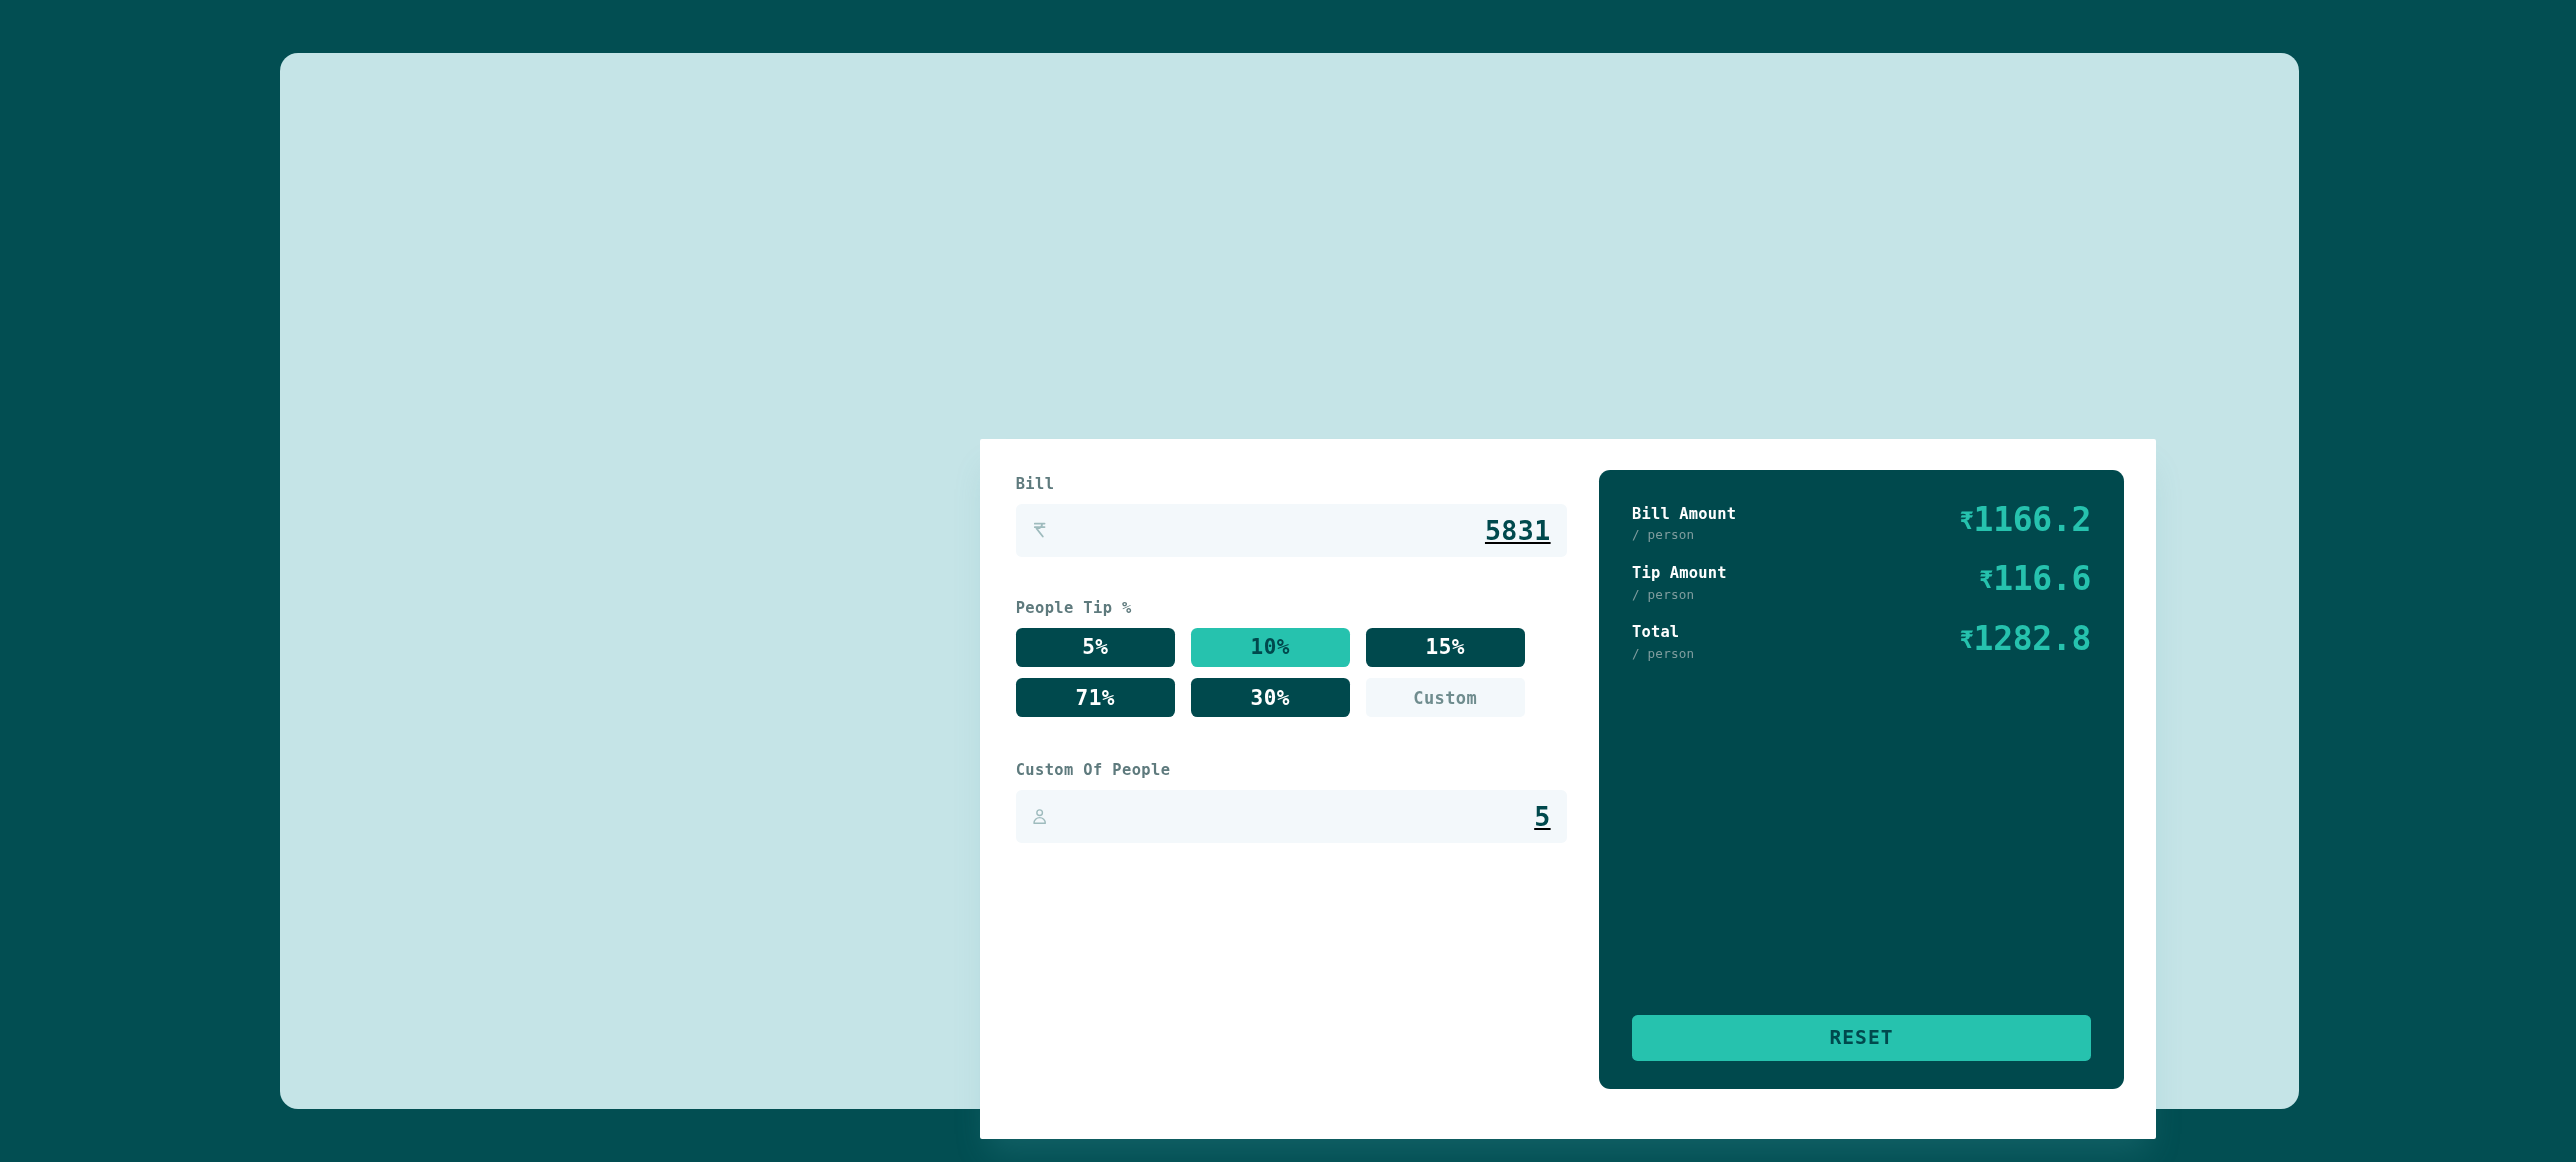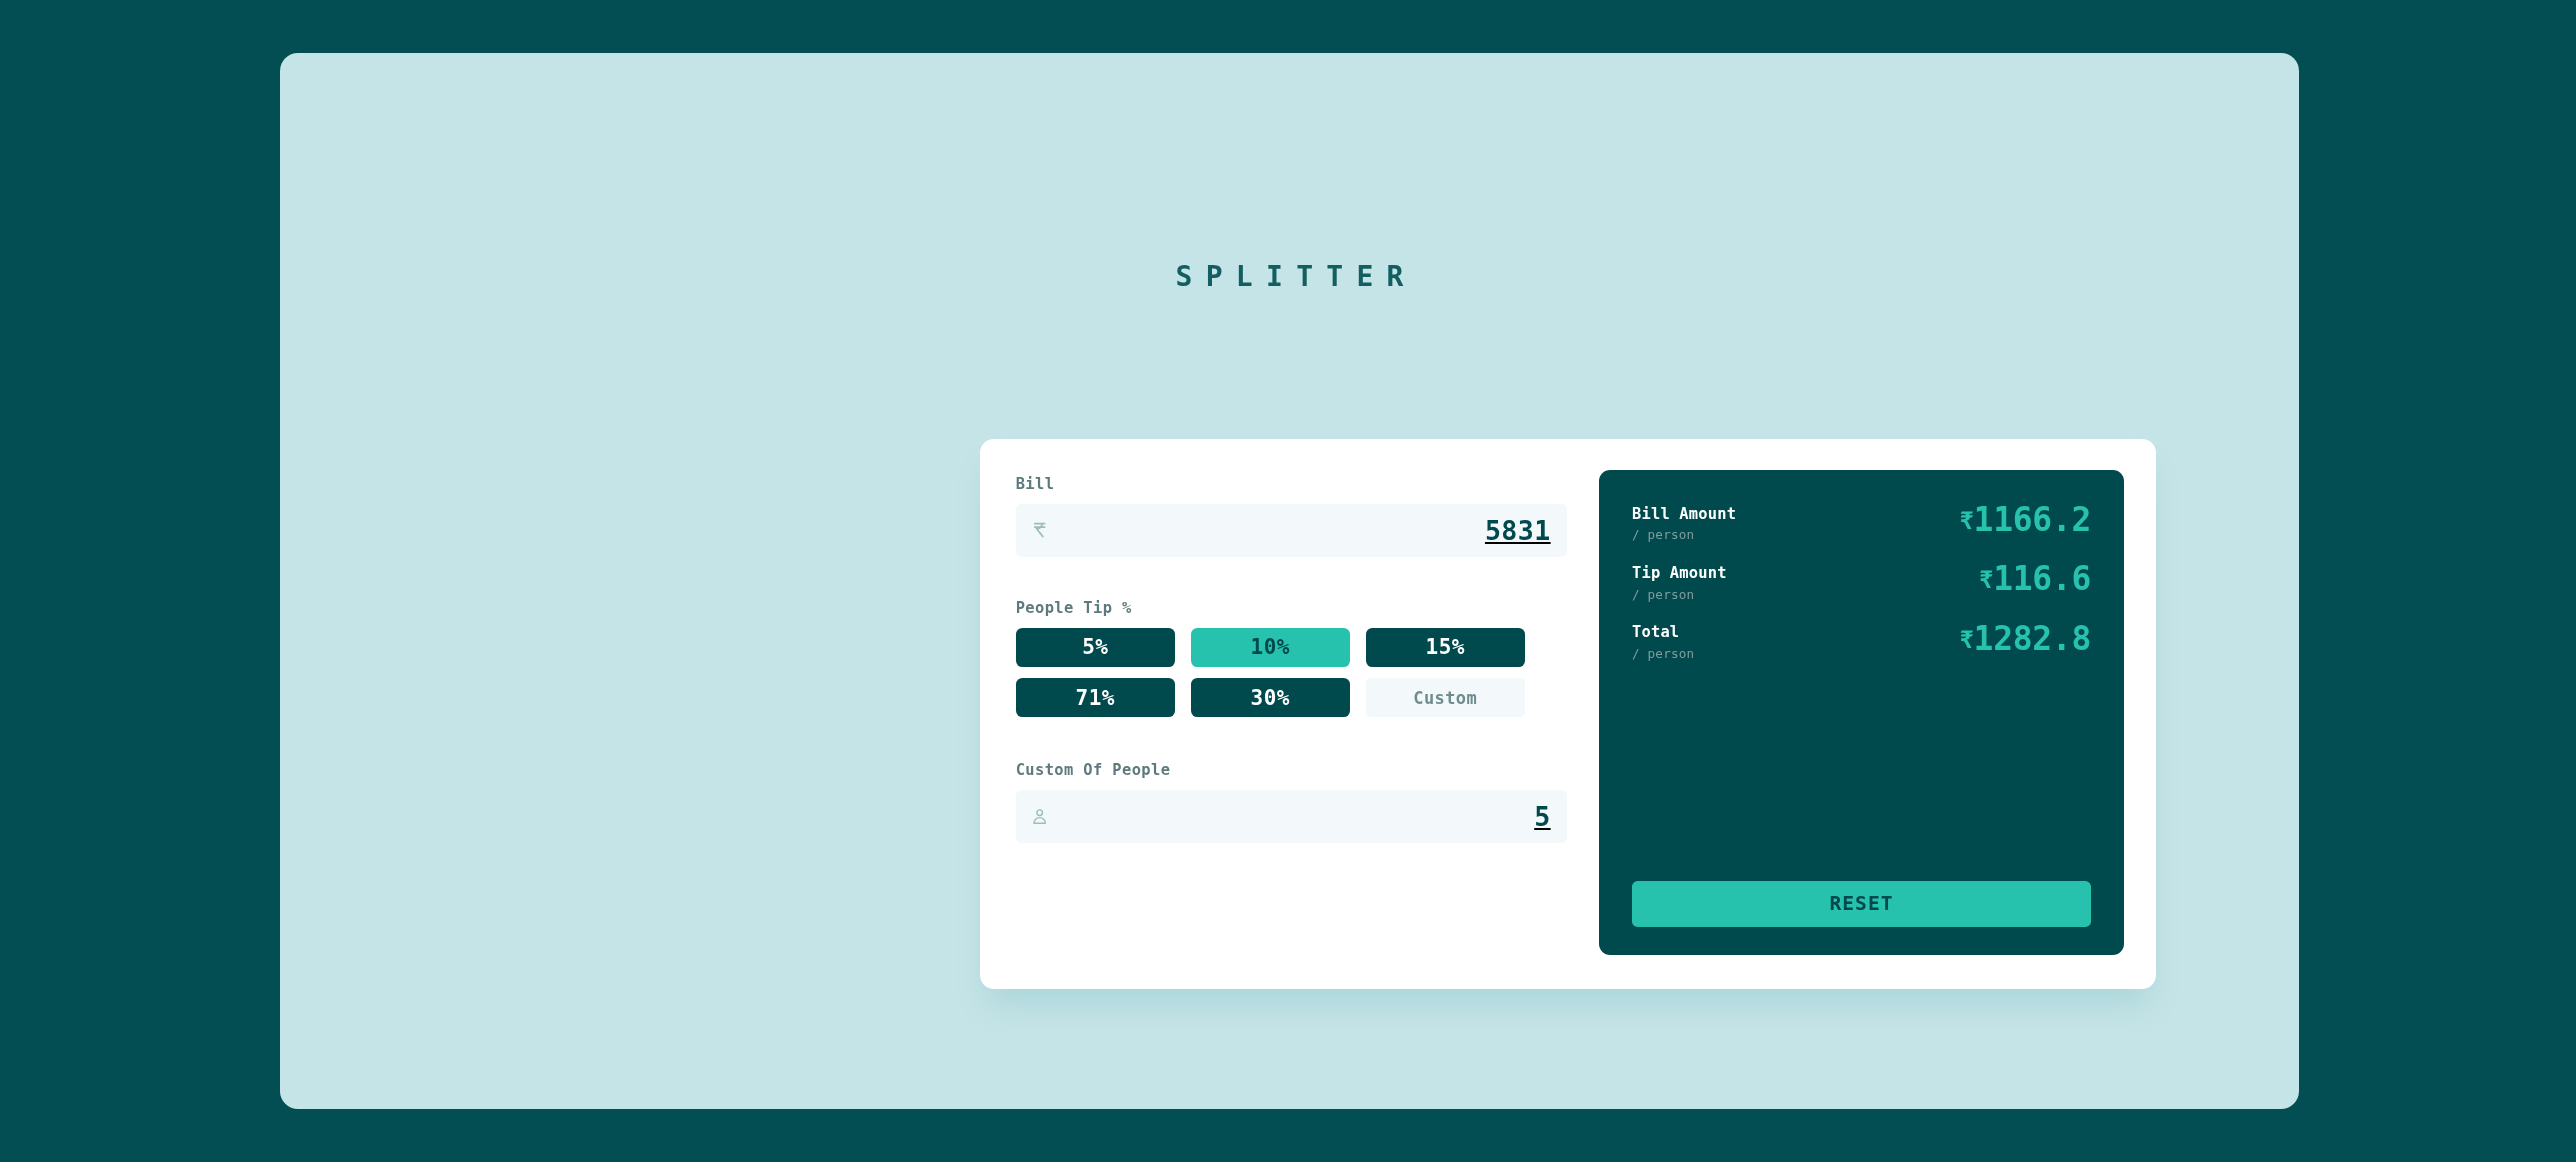--- a/index.html
+++ b/index.html
@@ -40,26 +40,26 @@
     color: #135E60;
     font-family: "DejaVu Sans Mono", "Liberation Mono", monospace;
   }
 
   
   .card {
     position: absolute;
     left: 700px;
     top: 386px;
     width: 1176px;
-    height: 550px;
+    height: 700px;
     background: #FFFFFF;
-    border-radius: 14px;
+    border-radius: 2px;
     box-shadow: 0 22.4px 31px -8.4px rgba(79,166,175,0.22);
     display: flex;
-    padding: 25px 28px 28px 28px;
+    padding: 25px 28px 44px 28px;
   }
 
   
   .form-col {
     width: 567px;
     padding: 10.5px 8.4px 0 7.7px;
     position: relative;
   }
 
   .field-label {
@@ -208,21 +208,20 @@
     letter-spacing: 1px;
     font-family: "DejaVu Sans Mono", "Liberation Mono", monospace;
     cursor: pointer;
   }
 </style>
 </head>
 <body>
 
 <div class="stage">
 
-  <div class="app-title">SPLITTER</div>
 
   <div class="card">
 
     <div class="form-col">
 
       <div class="field-label">Bill</div>
 
       <div class="input-box">
         <span class="input-icon">
           <svg width="12" height="15.4" viewBox="0 0 17 22" fill="none" xmlns="http://www.w3.org/2000/svg">

